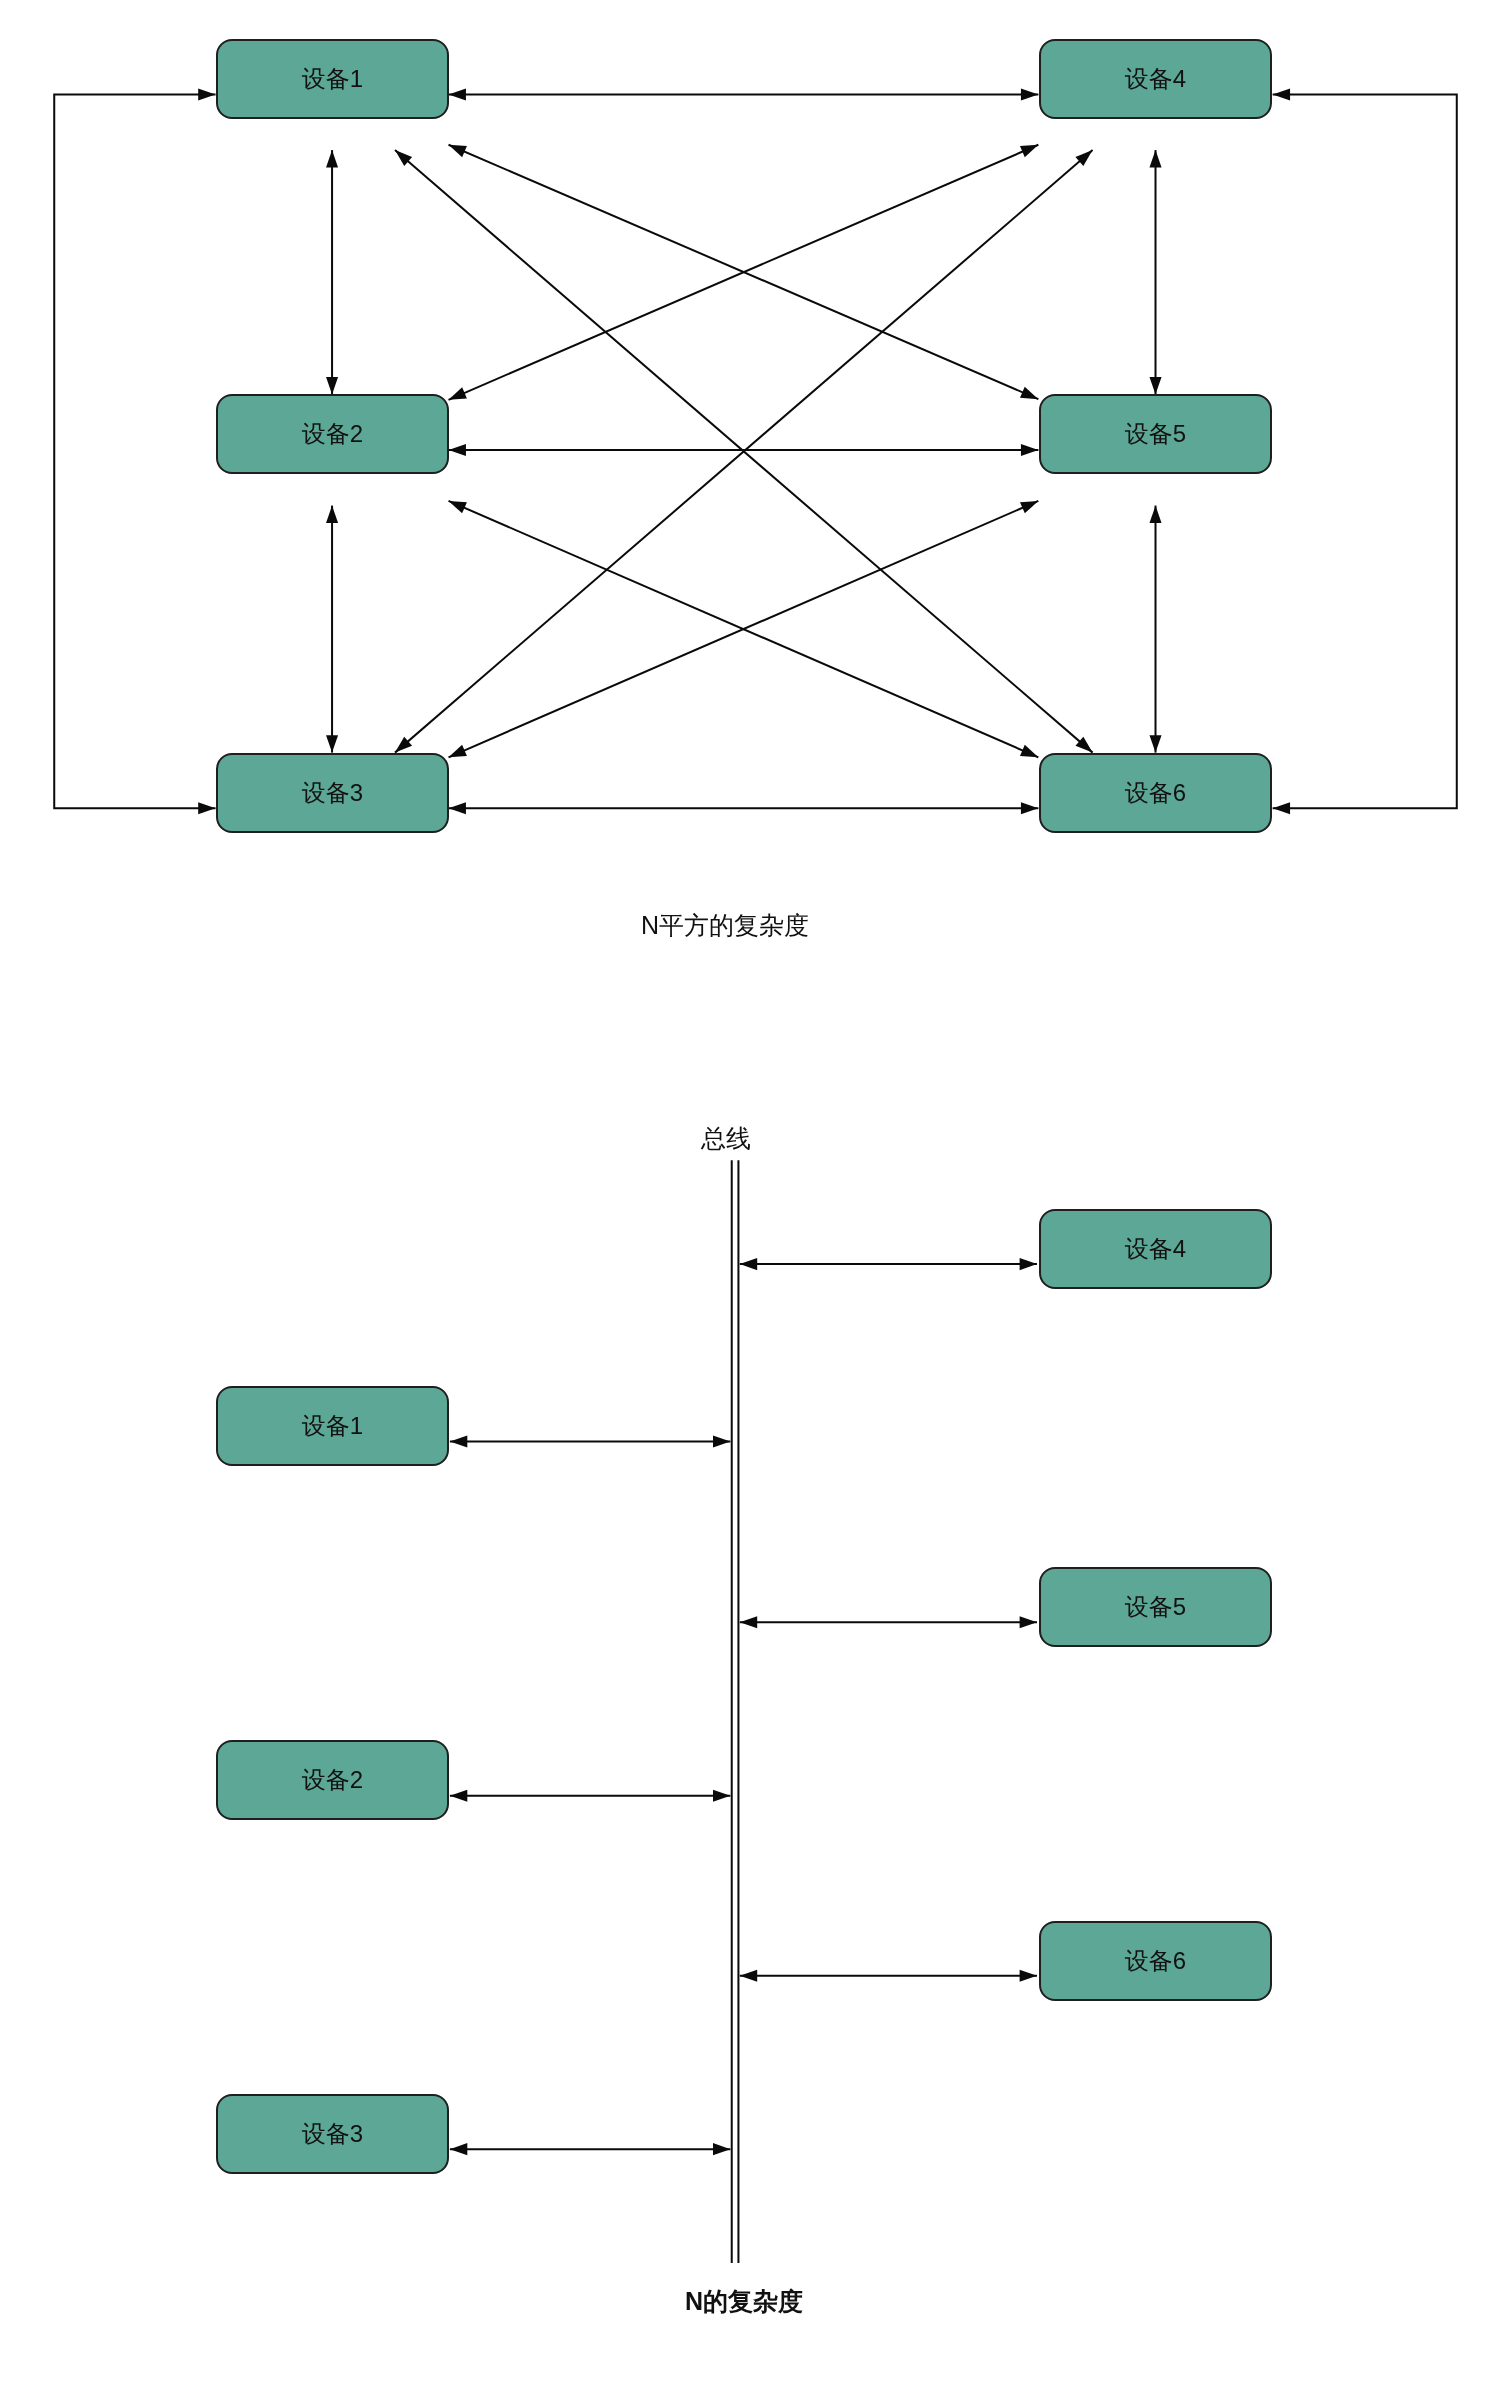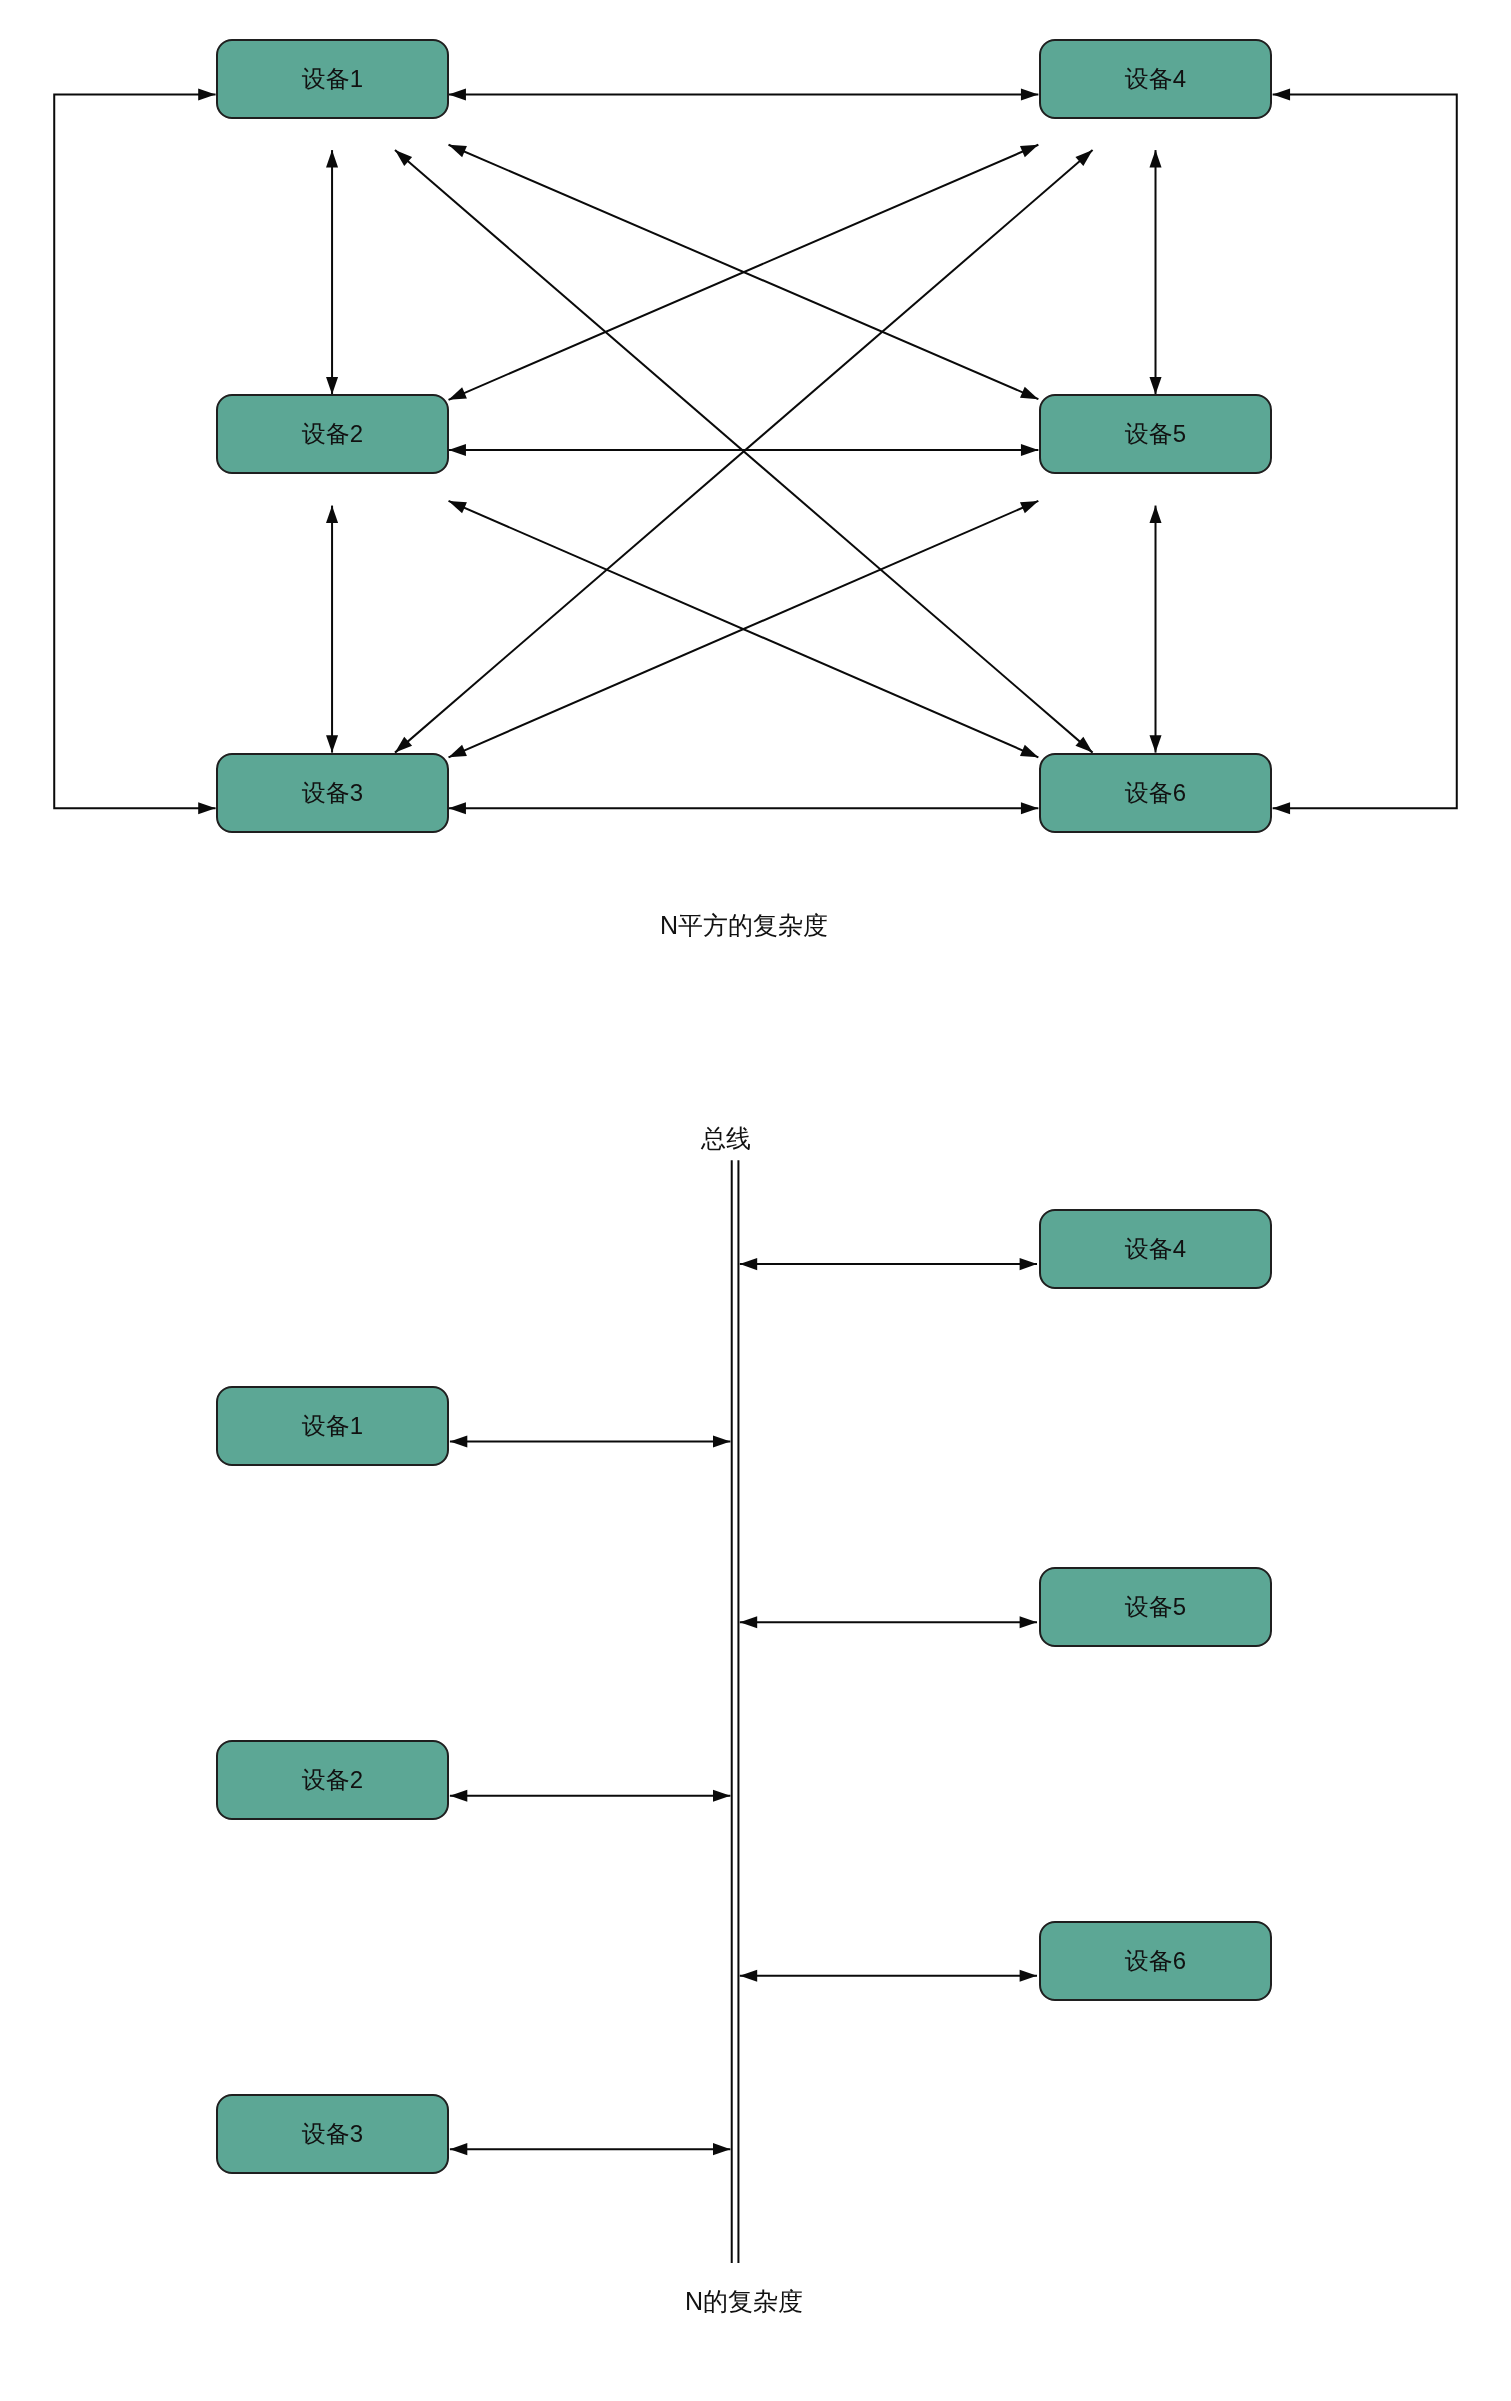--- a/index.html
+++ b/index.html
@@ -125,21 +125,21 @@
   <div class="node" style="left:1039px; top:39px;">
     <span>设备4</span>
   </div>
   <div class="node" style="left:1039px; top:394px;">
     <span>设备5</span>
   </div>
   <div class="node" style="left:1039px; top:753px;">
     <span>设备6</span>
   </div>
 
-  <div class="caption" style="left:725px; top:909px;margin-left:19px;">N平方的复杂度</div>
+  <div class="caption" style="left:725px; top:909px;">N平方的复杂度</div>
 
   <div class="caption" style="left:726px; top:1122px;">总线</div>
 
   <div class="node" style="left:1039px; top:1209px;">
     <span>设备4</span>
   </div>
   <div class="node" style="left:216px; top:1386px;">
     <span>设备1</span>
   </div>
   <div class="node" style="left:1039px; top:1567px;">
@@ -148,16 +148,16 @@
   <div class="node" style="left:216px; top:1740px;">
     <span>设备2</span>
   </div>
   <div class="node" style="left:1039px; top:1921px;">
     <span>设备6</span>
   </div>
   <div class="node" style="left:216px; top:2094px;">
     <span>设备3</span>
   </div>
 
-  <div class="caption" style="left:744px; top:2285px;">N的复杂度</div>
+  <div class="caption" style="left:744px; top:2285px;font-weight:bold;">N的复杂度</div>
 
 </div>
 
 
 </body></html>

